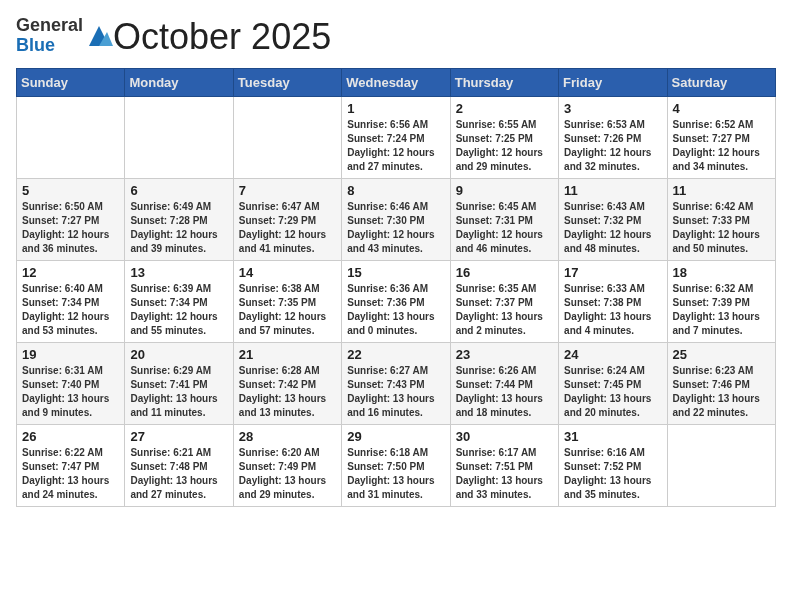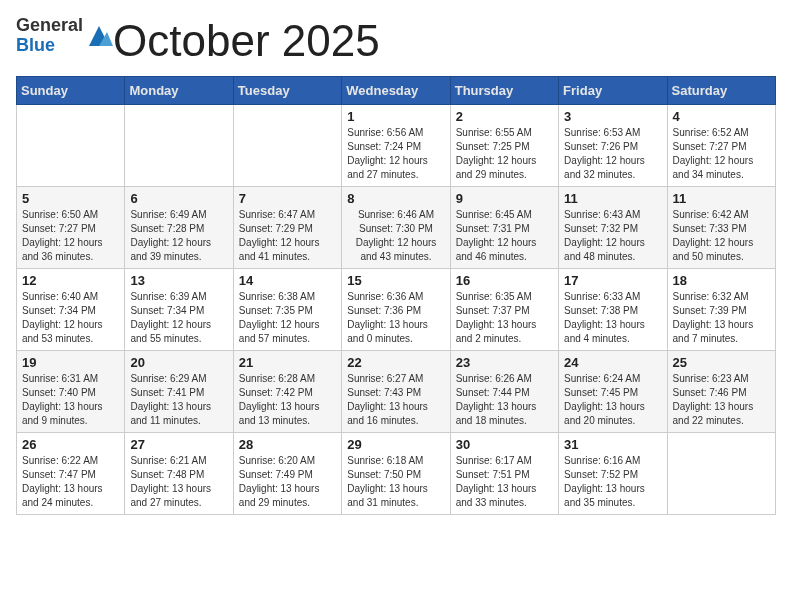--- a/index.html
+++ b/index.html
@@ -37,21 +37,21 @@
     }
     .logo-icon {
       width: 28px;
       height: 28px;
       margin-left: 2px;
     }
     .title-block {
       text-align: right;
     }
     .month-title {
-      font-size: 44px;
+      font-size: 36px;
       font-weight: 300;
       color: #222;
     }
     .location {
       font-size: 14px;
       color: #444;
     }
     .calendar {
       width: 100%;
       border-collapse: collapse;
@@ -82,20 +82,21 @@
     .day-number {
       font-size: 13px;
       font-weight: bold;
       margin-bottom: 2px;
       color: #222;
     }
     .day-info {
       font-size: 10px;
       line-height: 1.4;
       color: #333;
+      font-weight: bold;
     }
     .empty-cell {
       background: #fff !important;
     }
   </style>
 </head>
 <body>
 
 <div class="header">
   <div class="logo">
@@ -176,21 +177,21 @@
         </td>
         <td>
           <div class="day-number">7</div>
           <div class="day-info" style="white-space: pre-line;">Sunrise: 6:47 AM
 Sunset: 7:29 PM
 Daylight: 12 hours
 and 41 minutes.</div>
         </td>
         <td>
           <div class="day-number">8</div>
-          <div class="day-info" style="white-space: pre-line; text-align: center;">Sunrise: 6:46 AM
+          <div class="day-info" style="white-space: pre-line;">Sunrise: 6:46 AM
 Sunset: 7:30 PM
 Daylight: 12 hours
 and 43 minutes.</div>
         </td>
         <td>
           <div class="day-number">9</div>
           <div class="day-info" style="white-space: pre-line;">Sunrise: 6:45 AM
 Sunset: 7:31 PM
 Daylight: 12 hours
 and 46 minutes.</div>

